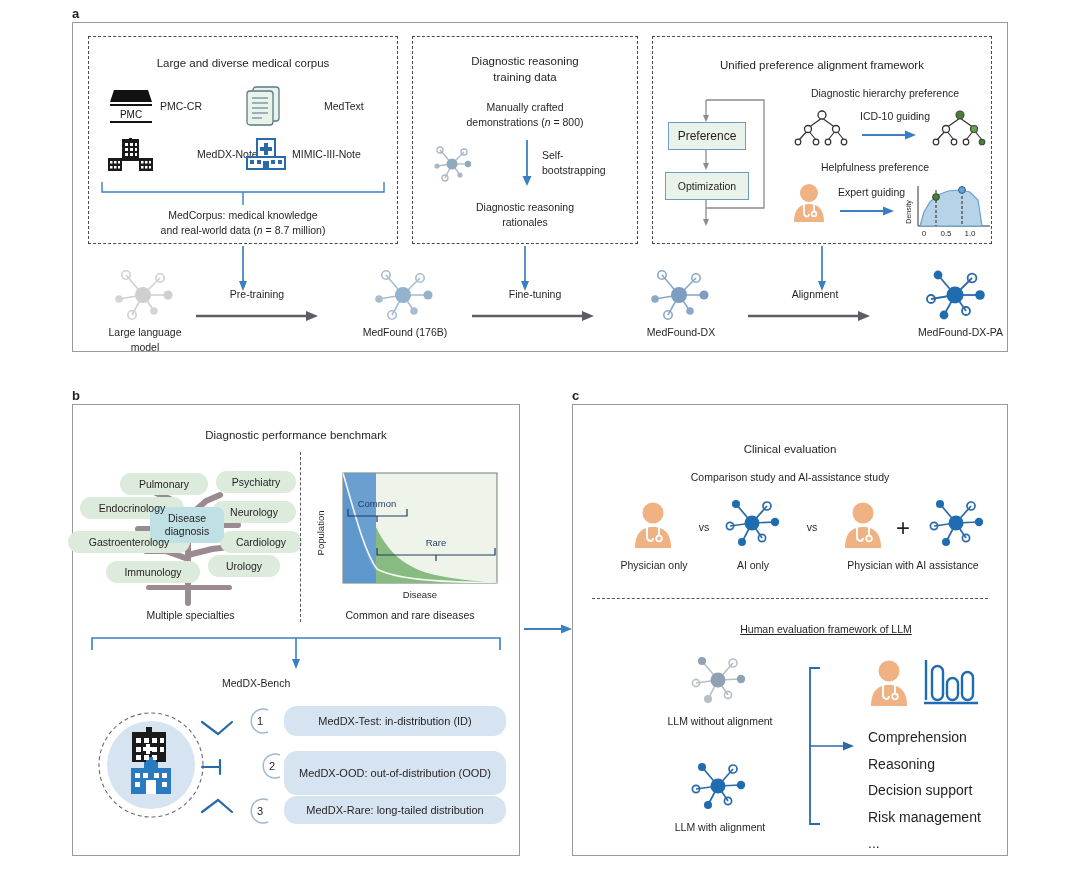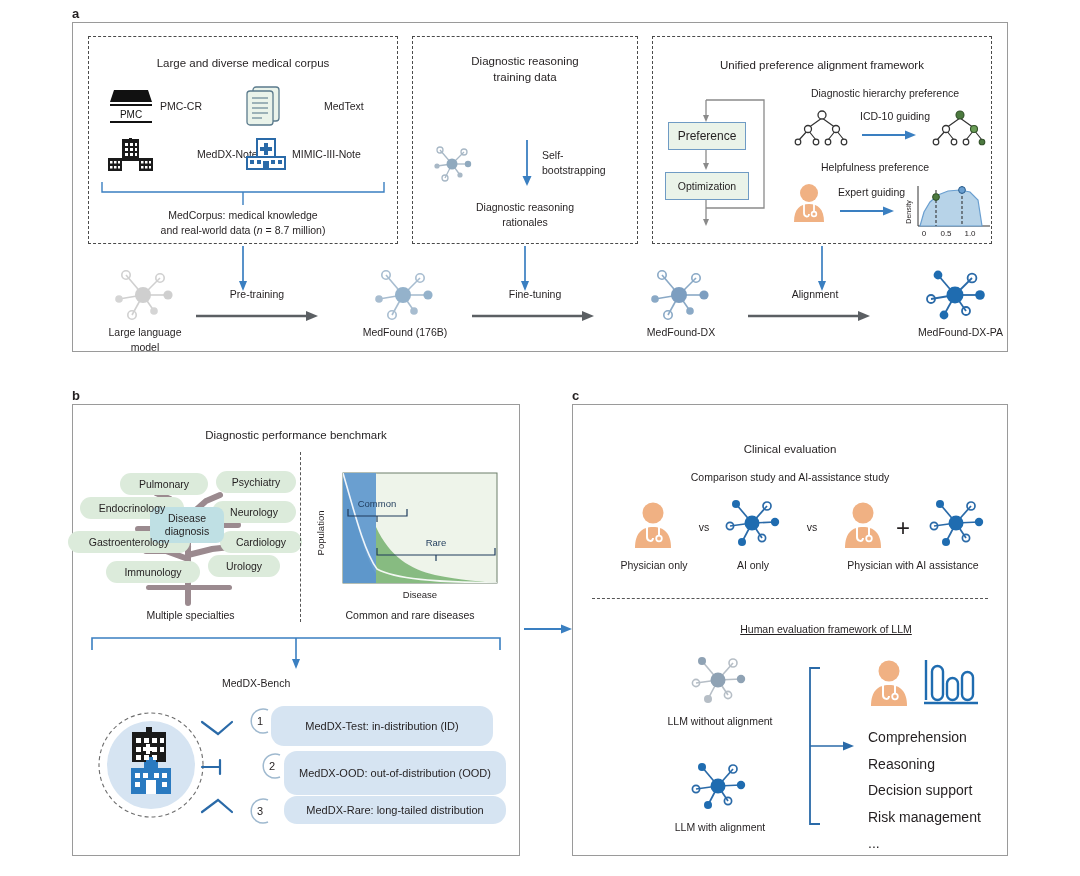--- a/index.html
+++ b/index.html
@@ -119,20 +119,24 @@
   <div class="abs sm" style="left:88px;top:208px;width:310px;">
     <span>MedCorpus: medical knowledge</span><br>
     <span>and real-world data (</span><span class="ital">n</span><span> = 8.7 million)</span>
   </div>
 
   <div class="abs dashbox" style="left:412px;top:36px;width:226px;height:208px;"></div>
   <div class="abs ttl" style="left:412px;top:54px;width:226px;">
     <span>Diagnostic reasoning</span><br>
     <span>training data</span>
   </div>
+  <div class="abs sm" style="left:412px;top:100px;width:226px;">
+    <span>Manually crafted</span><br>
+    <span>demonstrations (</span><span class="ital">n</span><span> = 800)</span>
+  </div>
   <div class="abs" style="left:430px;top:142px;">
     <svg width="46" height="44" viewBox="0 0 46 44">
       <g stroke="#a8b8c6" stroke-width="1.3" fill="none">
         <line x1="22" y1="22" x2="10" y2="8"></line>
           <line x1="22" y1="22" x2="34" y2="10"></line>
         <line x1="22" y1="22" x2="38" y2="22"></line>
           <line x1="22" y1="22" x2="15" y2="36"></line>
         <line x1="22" y1="22" x2="30" y2="33"></line>
           <line x1="22" y1="22" x2="7" y2="24"></line>
       </g>
@@ -517,21 +521,21 @@
       </g>
     </svg>
   </div>
 
   <div class="abs numcirc" style="left:246px;top:706px;">
     <svg width="30" height="30" viewBox="0 0 30 30">
       <path d="M22 4 A12 12 0 1 0 22 26" fill="none" stroke="#9fb9cf" stroke-width="1.5"></path>
       <text x="14" y="19" font-size="11" font-family="Liberation Sans, sans-serif" fill="#231f20" text-anchor="middle">1</text>
     </svg>
   </div>
-  <div class="abs pillblue" style="left:271px;top:706px;width:222px;height:40px;">
+  <div class="abs pillblue" style="left:284px;top:706px;width:222px;height:30px;">
     <span>MedDX-Test: in-distribution (ID)</span>
   </div>
 
   <div class="abs numcirc" style="left:258px;top:751px;">
     <svg width="30" height="30" viewBox="0 0 30 30">
       <path d="M22 4 A12 12 0 1 0 22 26" fill="none" stroke="#9fb9cf" stroke-width="1.5"></path>
       <text x="14" y="19" font-size="11" font-family="Liberation Sans, sans-serif" fill="#231f20" text-anchor="middle">2</text>
     </svg>
   </div>
   <div class="abs pillblue" style="left:284px;top:751px;width:222px;height:44px;">

